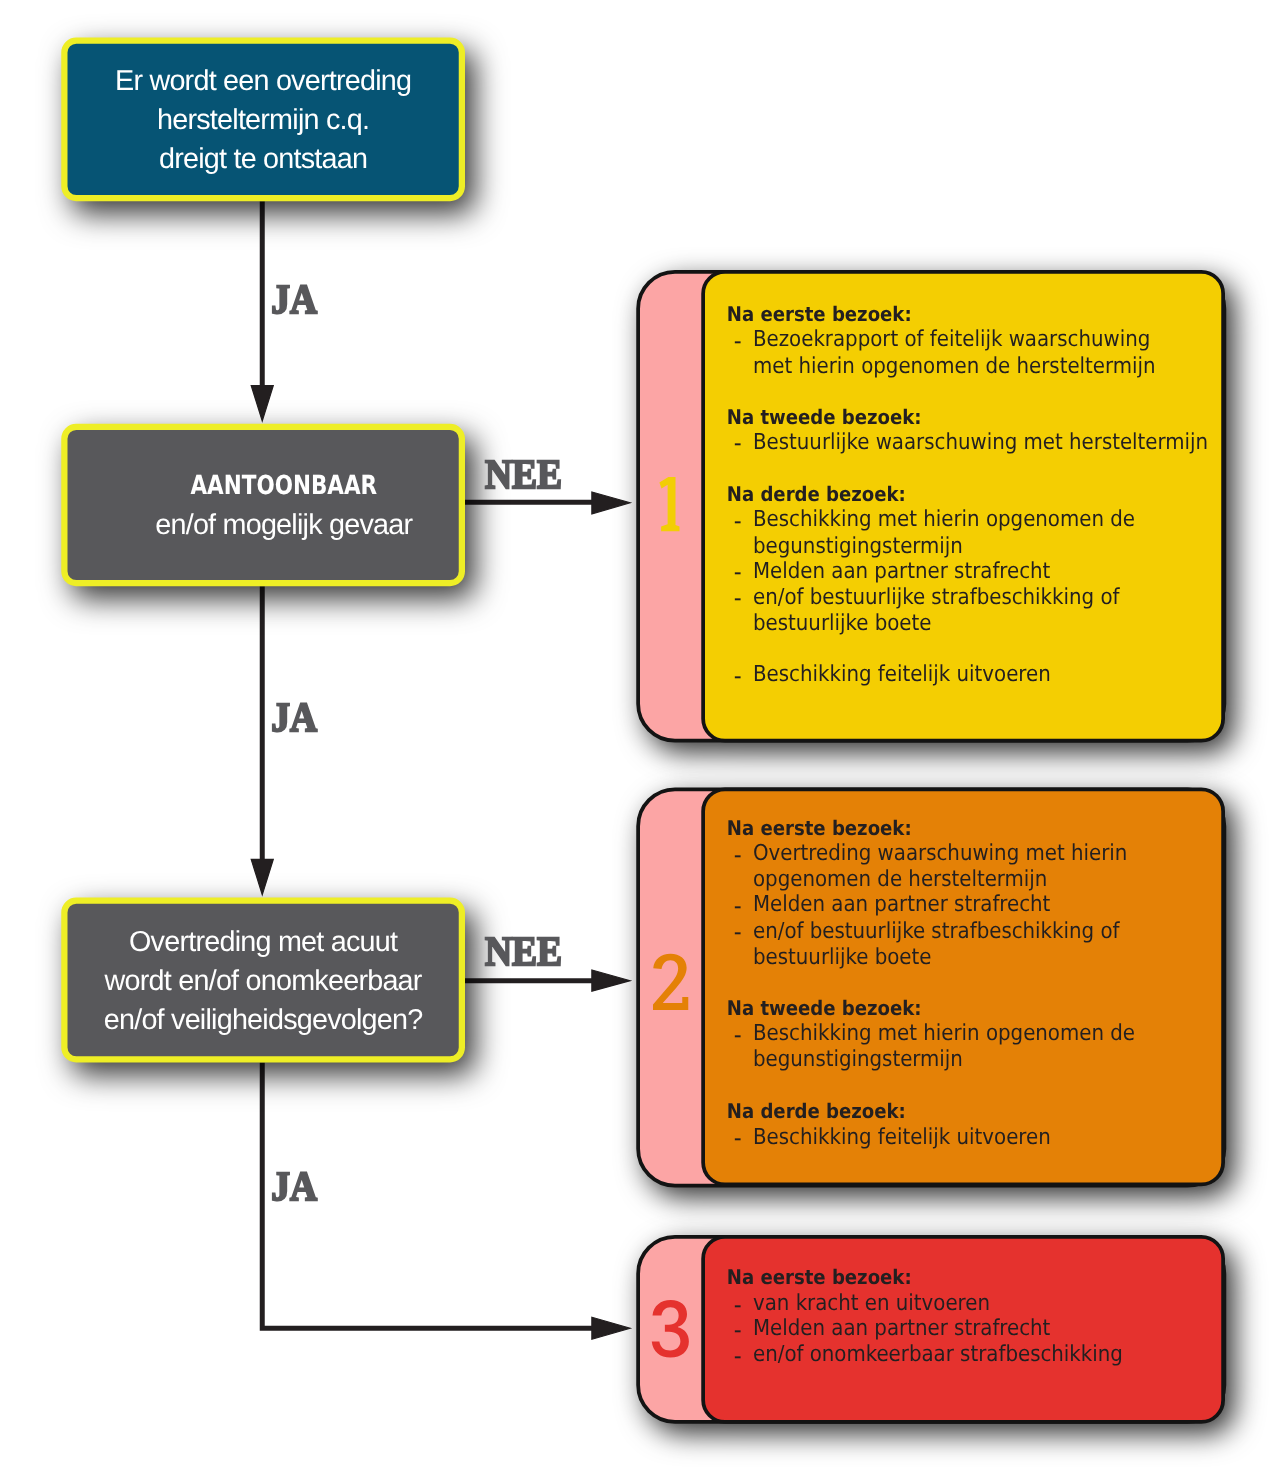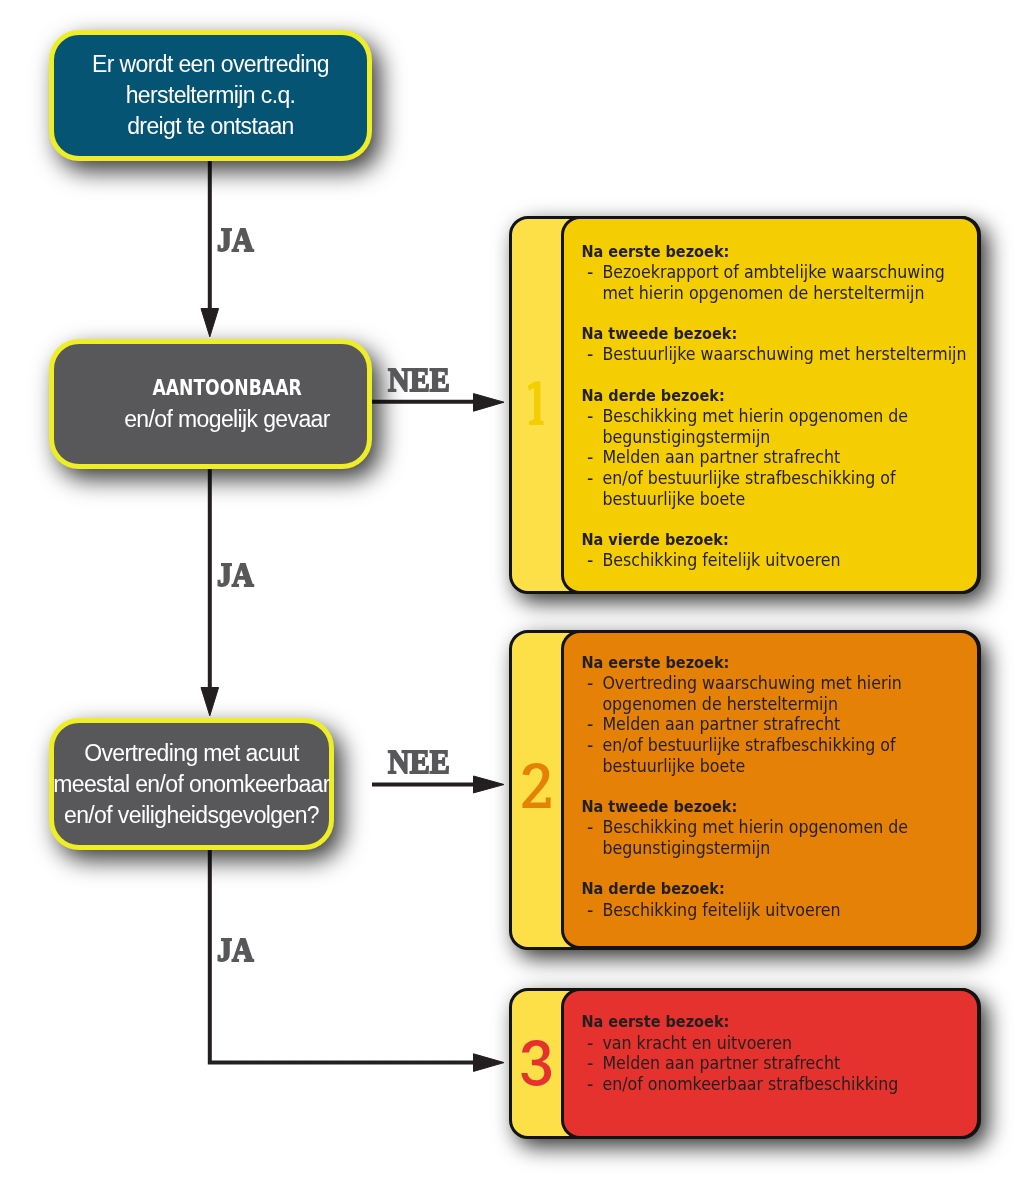--- a/index.html
+++ b/index.html
@@ -3,39 +3,39 @@
 <meta charset="utf-8">
 <title>Handhavingsstappenplan</title>
 <style>
   html,body{margin:0;padding:0;background:#ffffff;}
   body{width:1024px;height:1187px;overflow:hidden;
        font-family:"DejaVu Sans",sans-serif;-webkit-font-smoothing:antialiased;}
   #stage{position:relative;width:1024px;height:1187px;background:#fff;}
 
   
   .flowbox{position:absolute;box-sizing:border-box;
-           border:5px solid #eeee26;border-radius:30px;
+           border:5px solid #eeee26;border-radius:12px;
            display:flex;flex-direction:column;align-items:center;
            justify-content:center;color:#ffffff;text-align:center;
            filter:drop-shadow(8px 10px 12px rgba(0,0,0,0.78));}
   .flowbox .ln{display:block;white-space:nowrap;}
 
   #start{left:49px;top:30px;width:323px;height:131px;background:#065474;}
   #dec1{left:49px;top:339px;width:323px;height:130px;background:#58585b;}
-  #dec2{left:49px;top:718px;width:285px;height:132px;background:#58585b;}
+  #dec2{left:49px;top:718px;width:323px;height:132px;background:#58585b;}
 
   
   .edge-label{position:absolute;font-family:"Liberation Serif",serif;font-weight:bold;
               color:#58585b;line-height:1;font-size:33.3px;
               -webkit-text-stroke:1.8px #58585b;
               transform:scaleX(0.9);transform-origin:left top;}
 
   
-  .card{position:absolute;box-sizing:border-box;background:#fde047;
-        border:3.4px solid #131313;border-radius:19px;
+  .card{position:absolute;box-sizing:border-box;background:#fca5a5;
+        border:3.4px solid #131313;border-radius:31px;
         filter:drop-shadow(7px 8px 11px rgba(0,0,0,0.8));}
   .card .num{position:absolute;left:0;top:0;width:52px;height:100%;
              display:block;font-weight:bold;line-height:1;}
   .card .num svg{display:block;overflow:visible;}
   .card .num .glyph-text{position:absolute;width:0;height:0;overflow:hidden;
              color:transparent;font-size:0;}
   .panel{position:absolute;box-sizing:border-box;border:3.4px solid #131313;
          border-radius:19px;color:#231f20;}
   .panel .inner{position:absolute;left:17.8px;top:22.8px;right:4px;}
   .grp{margin:0 0 20.6px 0;}
@@ -78,21 +78,21 @@
     <span class="ln">dreigt te ontstaan</span>
   </div>
 
   <div class="flowbox" id="dec1">
     <span class="ln b">AANTOONBAAR</span>
     <span class="ln">en/of mogelijk gevaar</span>
   </div>
 
   <div class="flowbox" id="dec2">
     <span class="ln">Overtreding met acuut</span>
-    <span class="ln">meestal en/of onomkeerbaar</span>
+    <span class="ln">wordt en/of onomkeerbaar</span>
     <span class="ln">en/of veiligheidsgevolgen?</span>
   </div>
 
   <div class="edge-label" id="ja1">JA</div>
   <div class="edge-label" id="ja2">JA</div>
   <div class="edge-label" id="ja3">JA</div>
   <div class="edge-label" id="nee1">NEE</div>
   <div class="edge-label" id="nee2">NEE</div>
 
   <div id="cards-host">
@@ -100,34 +100,33 @@
         <div class="num" style="color: rgb(242, 206, 5); position: absolute; left: 15.4px; top: 161.5px; width: 18px; height: 44px;">
           <svg width="18" height="44" viewBox="0 0 18 44">
             <path fill="#f2ce05" d="M13.4 0.6 L7.7 0.6 L0.5 4.9 L2.2 9.7 L7.1 6.8 L7.1 38.3 L1.9 40.2 L1.9 44 L16.6 44 L16.6 40.2 L13.4 39.0 Z"></path>
           </svg>
           <span class="glyph-text">1</span>
         </div>
         <div class="panel" style="left: 48.6px; top: -3.4px; width: 419.7px; height: 377.8px; background: rgb(244, 206, 2);">
           <div class="inner" style="top: 22.8px;">
             <div class="grp">
               <div class="hd">Na eerste bezoek:</div>
-              <div class="it"><span class="bul">-</span><span class="">Bezoekrapport of ambtelijke waarschuwing</span><span class="l2">met hierin opgenomen de hersteltermijn</span></div>
+              <div class="it"><span class="bul">-</span><span class="">Bezoekrapport of feitelijk waarschuwing</span><span class="l2">met hierin opgenomen de hersteltermijn</span></div>
             </div>
             <div class="grp">
               <div class="hd">Na tweede bezoek:</div>
               <div class="it"><span class="bul">-</span><span class="">Bestuurlijke waarschuwing met hersteltermijn</span></div>
             </div>
             <div class="grp">
               <div class="hd">Na derde bezoek:</div>
               <div class="it"><span class="bul">-</span><span class="">Beschikking met hierin opgenomen de</span><span class="l2">begunstigingstermijn</span></div>
               <div class="it"><span class="bul">-</span><span class="">Melden aan partner strafrecht</span></div>
               <div class="it"><span class="bul">-</span><span class="">en/of bestuurlijke strafbeschikking of</span><span class="l2">bestuurlijke boete</span></div>
             </div>
             <div class="grp">
-              <div class="hd">Na vierde bezoek:</div>
               <div class="it"><span class="bul">-</span><span class="">Beschikking feitelijk uitvoeren</span></div>
             </div>
           </div>
         </div>
       </div>
       <div class="card" style="left: 509px; top: 630.2px; width: 471.7px; height: 319.5px;">
         <div class="num" style="color: rgb(228, 129, 6); position: absolute; left: 10.3px; top: 130px; width: 29px; height: 45px;">
           <svg width="29" height="45" viewBox="0 0 29 45">
             <path fill="#e48106" d="M0.6 11.6 C1.2 4.4 6.8 0 14.4 0 C22.0 0 27.3 4.4 27.3 11.2 C27.3 16.2 24.7 20.6 18.7 27.6 L8.2 39.4 L23.8 39.4 L23.8 34.6 L28.6 34.6 L28.6 45 L0.4 45 L0.4 40.6 L13.6 25.2 C18.3 19.6 20.5 15.8 20.5 11.8 C20.5 7.6 18.0 5.2 14.3 5.2 C10.7 5.2 8.1 7.6 7.2 12.2 Z"></path>
           </svg>

